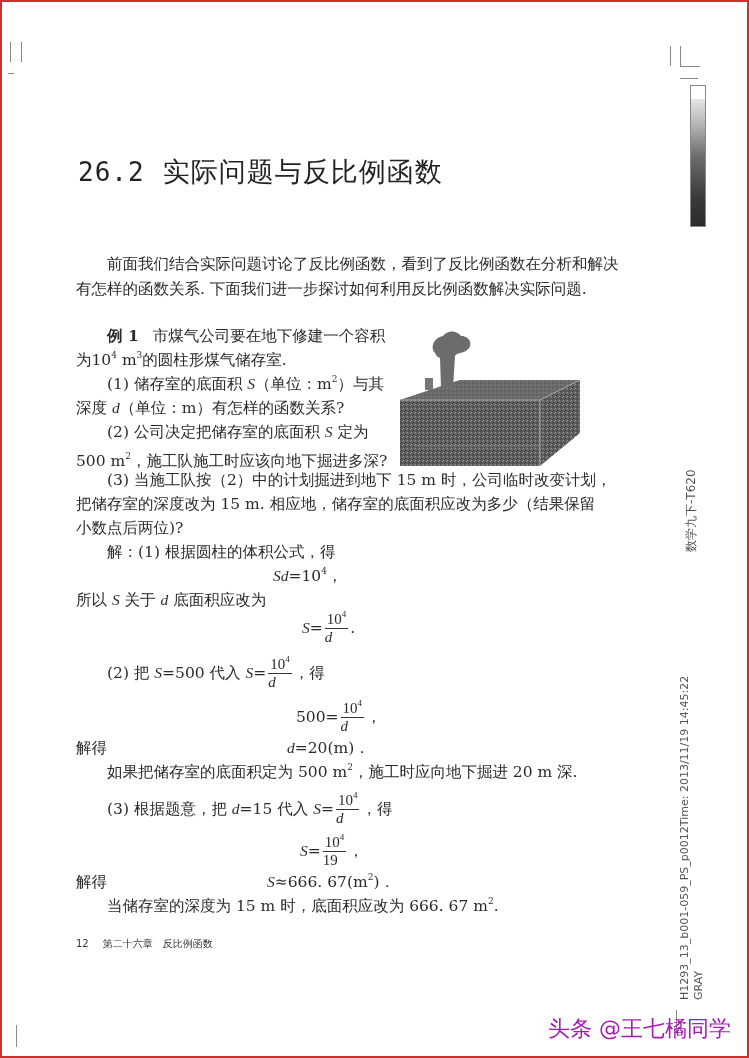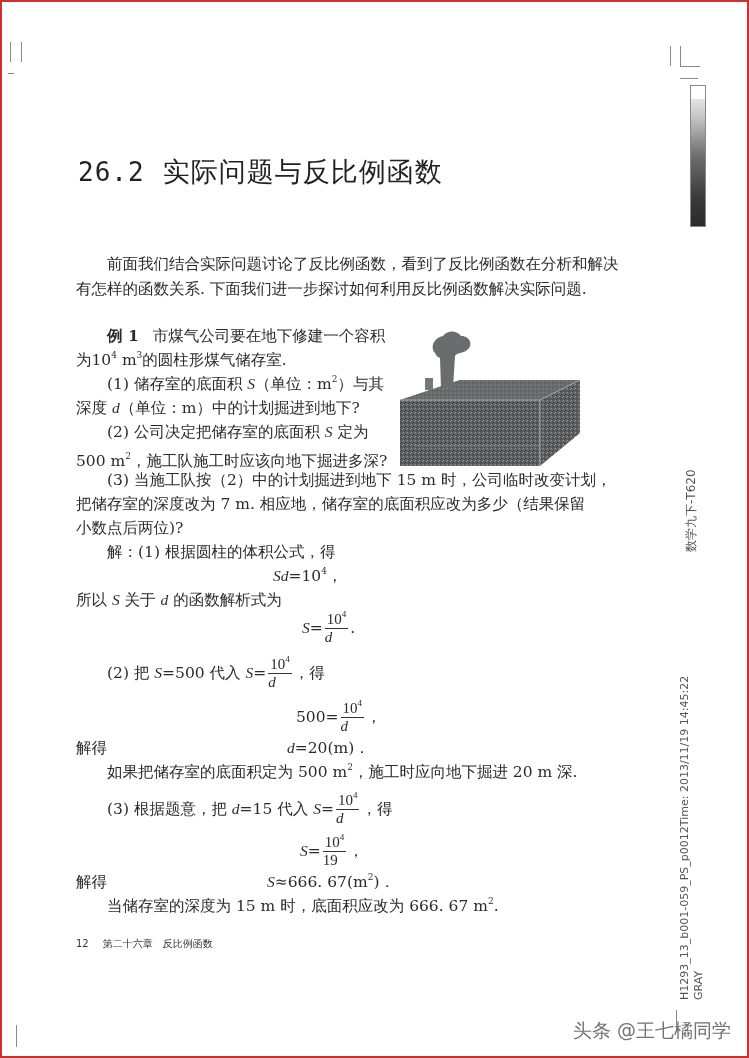--- a/index.html
+++ b/index.html
@@ -18,21 +18,21 @@
   .frac { display:inline-block; vertical-align:middle; text-align:left; margin:0 2px; font-family:"Liberation Serif",serif; }
   .frac .n { display:block; border-bottom:1px solid #333; padding:0 2px; font-size:15px; line-height:17px; }
   .frac .d { display:block; font-size:15px; line-height:17px; }
   .illus { left:395px; top:328px; width:190px; height:138px; }
   .footer { left:76px; top:937px; font-size:10px; font-family:"DejaVu Sans","Liberation Sans",sans-serif; color:#333; }
   .footer .pg { margin-right:14px; }
   .vert { position:absolute; transform-origin:left top; transform:rotate(-90deg); white-space:nowrap;
           font-family:"DejaVu Sans","Liberation Sans",sans-serif; color:#555; }
   .grayscale { left:690px; top:85px; width:14px; height:140px; border:1px solid #888;
                background:linear-gradient(#fff 0%, #fff 9%, #e6e6e6 9%, #bdbdbd 25%, #6d6d6d 50%, #3a3a3a 80%, #2a2a2a 100%); }
-  .watermark { right:18px; bottom:14px; font-size:19px; font-family:"DejaVu Sans","Liberation Sans",sans-serif; color:#737373; }
+  .watermark { right:18px; bottom:14px; font-size:22px; font-family:"DejaVu Sans","Liberation Sans",sans-serif; color:#a21caf; }
   .crop { position:absolute; background:#888; }
 </style>
 </head>
 <body>
 
 <div class="frame"></div>
 
 <div class="crop" style="left:10px;top:42px;width:1px;height:20px;"></div>
 <div class="crop" style="left:21px;top:42px;width:1px;height:20px;"></div>
 <div class="crop" style="left:8px;top:73px;width:6px;height:1px;"></div>
@@ -55,21 +55,21 @@
 <div class="abs p" style="left:107px;top:326px;">
   <span class="ex">例 1</span><span>市煤气公司要在地下修建一个容积</span>
 </div>
 <div class="abs p" style="left:76px;top:350px;">
   <span>为10</span><sup>4</sup><span> m</span><sup>3</sup><span>的圆柱形煤气储存室.</span>
 </div>
 <div class="abs p" style="left:107px;top:374px;">
   <span>(1) 储存室的底面积 </span><i class="v">S</i><span>（单位：m</span><sup>2</sup><span>）与其</span>
 </div>
 <div class="abs p" style="left:76px;top:398px;">
-  <span>深度 </span><i class="v">d</i><span>（单位：m）中的计划掘进到地下?</span>
+  <span>深度 </span><i class="v">d</i><span>（单位：m）有怎样的函数关系?</span>
 </div>
 <div class="abs p" style="left:107px;top:422px;">
   <span>(2) 公司决定把储存室的底面积 </span><i class="v">S</i><span> 定为</span>
 </div>
 <div class="abs p" style="left:76px;top:451px;">
   <span>500 m</span><sup>2</sup><span>，施工队施工时应该向地下掘进多深?</span>
 </div>
 
 <div class="abs illus">
   <svg width="190" height="138" viewBox="0 0 190 138">
@@ -87,29 +87,29 @@
     <line x1="145" y1="72" x2="145" y2="138" stroke="#aaa" stroke-width="1"></line>
     <line x1="5" y1="72" x2="145" y2="72" stroke="#aaa" stroke-width="1"></line>
     <line x1="145" y1="72" x2="185" y2="52" stroke="#aaa" stroke-width="1"></line>
     <line x1="20" y1="118" x2="145" y2="118" stroke="#999" stroke-width="0.6"></line>
     <path d="M40,25 C35,20 38,10 48,8 C52,2 62,2 66,8 C76,8 78,18 72,22 C68,26 62,24 60,28 L58,60 L46,60 L45,30 C42,29 41,27 40,25 Z" fill="#6a6c6d"></path>
     <rect x="30" y="50" width="8" height="12" fill="#777"></rect>
   </svg>
 </div>
 
 <div class="abs p" style="left:107px;top:470px;">(3) 当施工队按（2）中的计划掘进到地下 15 m 时，公司临时改变计划，</div>
-<div class="abs p" style="left:76px;top:494px;">把储存室的深度改为 7 m. 相应地，储存室的底面积应改为多少（结果保留</div>
+<div class="abs p" style="left:76px;top:494px;">把储存室的深度改为 15 m. 相应地，储存室的底面积应改为多少（结果保留</div>
 <div class="abs p" style="left:76px;top:518px;">小数点后两位)?</div>
 
 <div class="abs p" style="left:107px;top:542px;">解：(1) 根据圆柱的体积公式，得</div>
 <div class="abs p" style="left:273px;top:566px;">
   <i class="v">Sd</i><span>=10</span><sup>4</sup><span>，</span>
 </div>
 <div class="abs p" style="left:76px;top:590px;">
-  <span>所以 </span><i class="v">S</i><span> 关于 </span><i class="v">d</i><span> 的函数解析式为</span>
+  <span>所以 </span><i class="v">S</i><span> 关于 </span><i class="v">d</i><span> 底面积应改为</span>
 </div>
 <div class="abs p" style="left:302px;top:611px;">
   <i class="v">S</i><span>=</span><span class="frac"><span class="n"><span>10</span><sup>4</sup></span><i class="d v">d</i></span><span>.</span>
 </div>
 
 <div class="abs p" style="left:107px;top:656px;">
   <span>(2) 把 </span><i class="v">S</i><span>=500 代入 </span><i class="v">S</i><span>=</span><span class="frac"><span class="n"><span>10</span><sup>4</sup></span><i class="d v">d</i></span><span>，得</span>
 </div>
 <div class="abs p" style="left:296px;top:700px;">
   <span>500=</span><span class="frac"><span class="n"><span>10</span><sup>4</sup></span><i class="d v">d</i></span><span>，</span>

